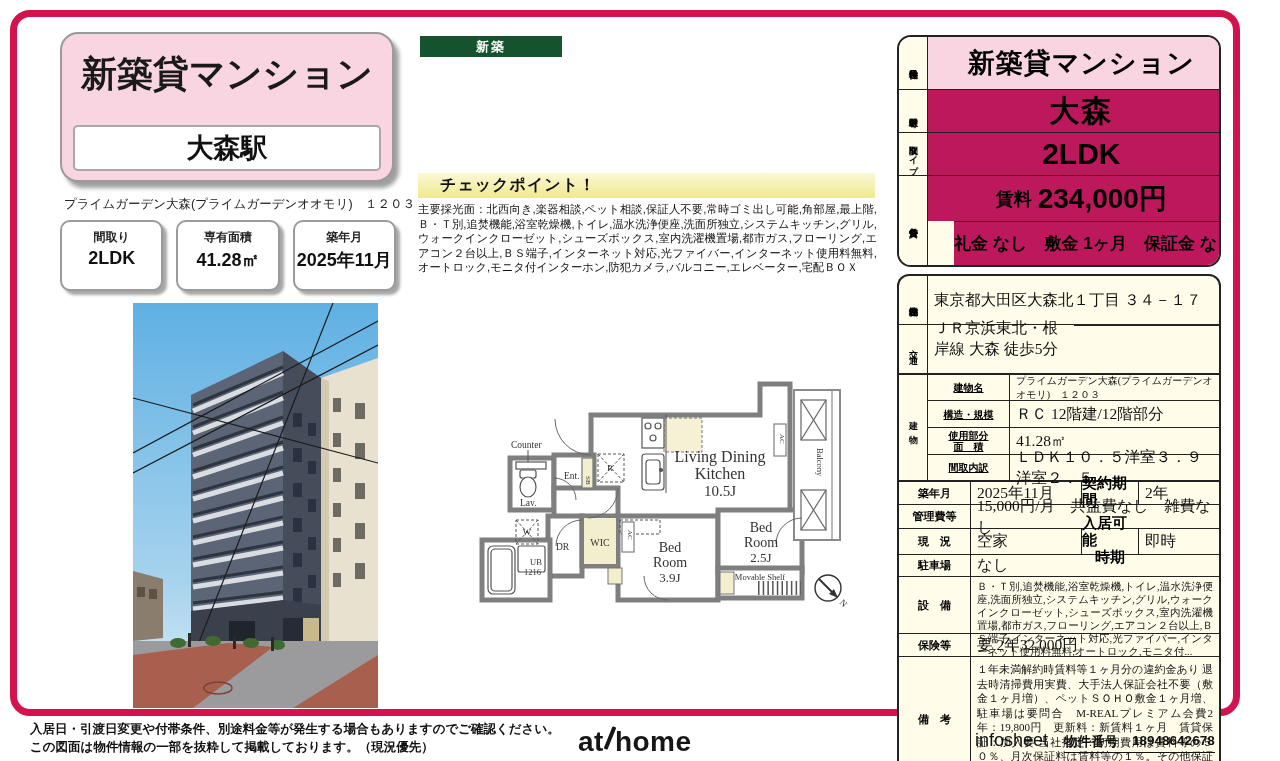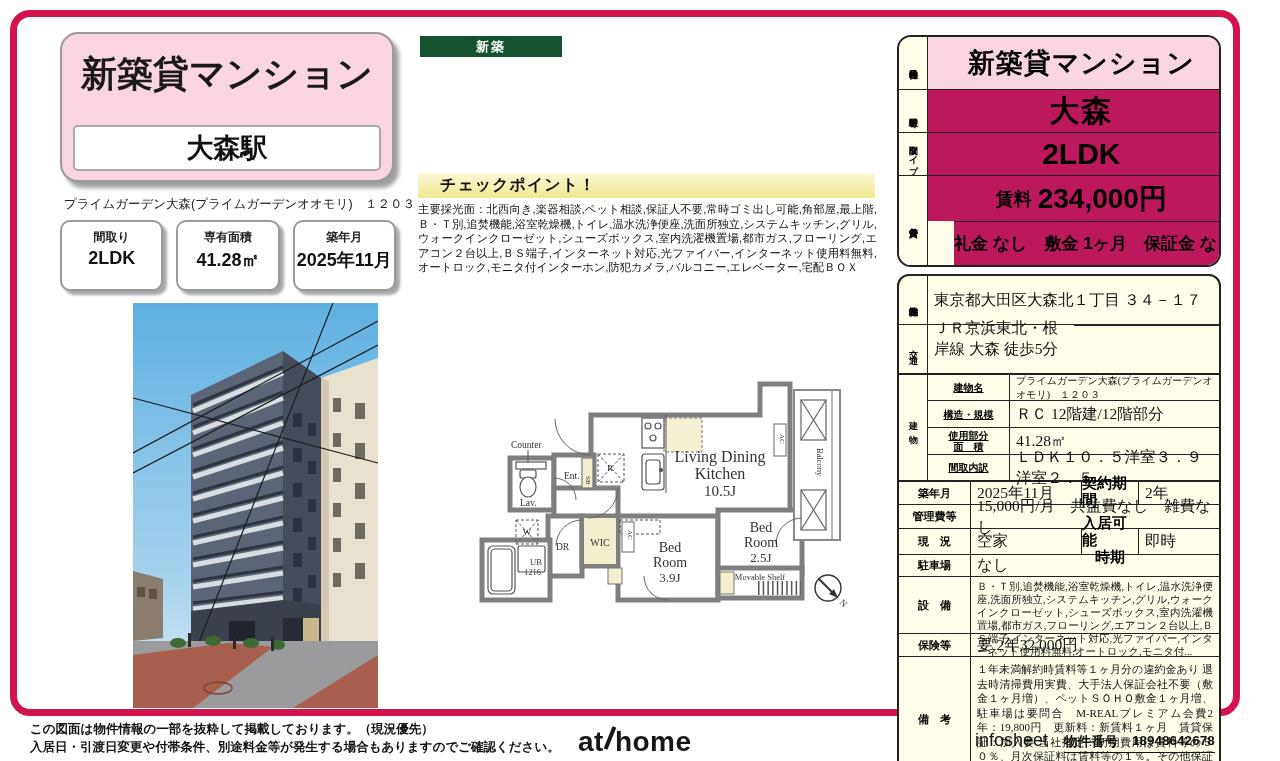--- a/index.html
+++ b/index.html
@@ -394,22 +394,22 @@
     <div class="d-hlabel">保険等</div>
     <div class="d-val">要 2年32,000円</div>
   </div>
   <div class="d-row sep1" style="height:126px">
     <div class="d-hlabel">備　考</div>
     <div class="d-val tiny" style="font-size:11px;line-height:14.5px;padding-top:5px">１年未満解約時賃料等１ヶ月分の違約金あり 退去時清掃費用実費、大手法人保証会社不要（敷金１ヶ月増）、ペットＳＯＨＯ敷金１ヶ月増、駐車場は要問合　M-REALプレミアム会費2年：19,800円　更新料：新賃料１ヶ月　賃貸保証：加入要 当社指定：初期費用は賃料等の５０％、月次保証料は賃料等の１％。その他保証会社は条件有　利用駅１：京急本線 大森海岸 徒歩１２分</div>
   </div>
 </div>
 
 <div class="abs footer-left">
+  <div>入居日・引渡日変更や付帯条件、別途料金等が発生する場合もありますのでご確認ください。</div>
   <div>この図面は物件情報の一部を抜粋して掲載しております。（現況優先）</div>
-  <div>入居日・引渡日変更や付帯条件、別途料金等が発生する場合もありますのでご確認ください。</div>
 </div>
 <div class="abs athome">
   <span>at</span>
   <span class="logo-slash"></span>
   <span>home</span>
 </div>
 <div class="abs footer-right">
   <span class="infosheet">infosheet</span>
   <span class="prop-no">
     <span>物件番号</span>

